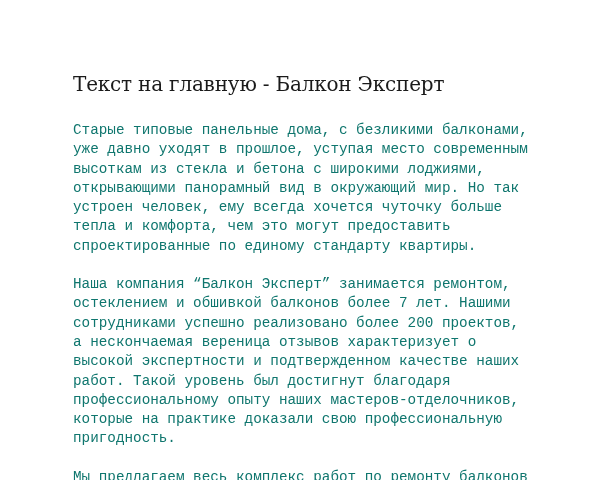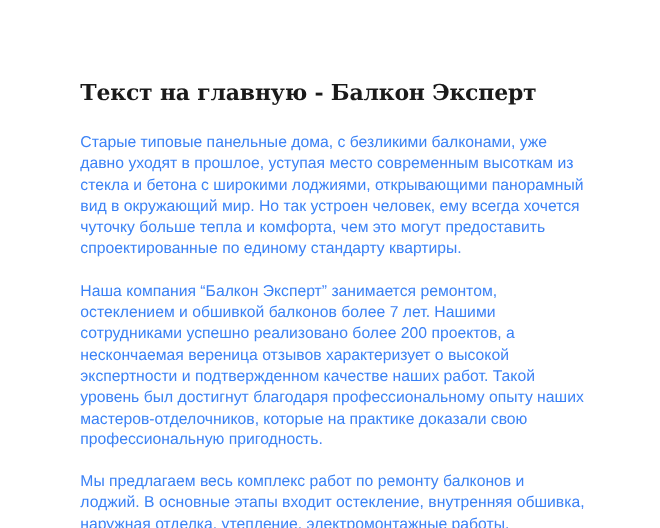--- a/index.html
+++ b/index.html
@@ -18,31 +18,31 @@
     }
     .doc {
       position: absolute;
       left: 73px;
       top: 70px;
       width: 460px;
     }
     .title {
       font-family: "DejaVu Serif", "Liberation Serif", serif;
       font-size: 20px;
-      font-weight: bold;
+      font-weight: normal;
       color: #1a1a1a;
       margin: 0 0 23px 0;
       line-height: 28px;
       letter-spacing: -0.2px;
     }
     .para {
-      font-family: Liberation Sans, sans-serif;
+      font-family: Liberation Mono, monospace;
       font-size: 14.3px;
       line-height: 19.3px;
-      color: #3b82f6;
+      color: #0f766e;
       margin: 0 0 19px 0;
     }
   </style>
 </head>
 <body>
 
 <div class="page">
   <div class="doc">
     <h1 class="title">Текст на главную - Балкон Эксперт</h1>
     <p class="para">Старые типовые панельные дома, с безликими балконами, уже давно уходят в прошлое, уступая место современным высоткам из стекла и бетона с широкими лоджиями, открывающими панорамный вид в окружающий мир. Но так устроен человек, ему всегда хочется чуточку больше тепла и комфорта, чем это могут предоставить спроектированные по единому стандарту квартиры.</p>

